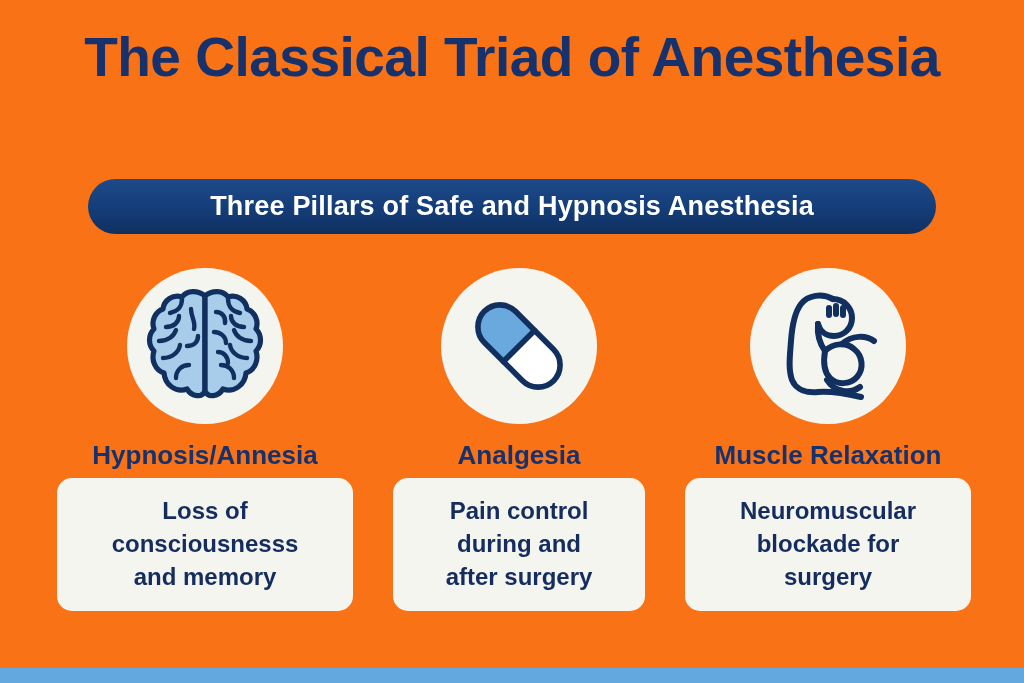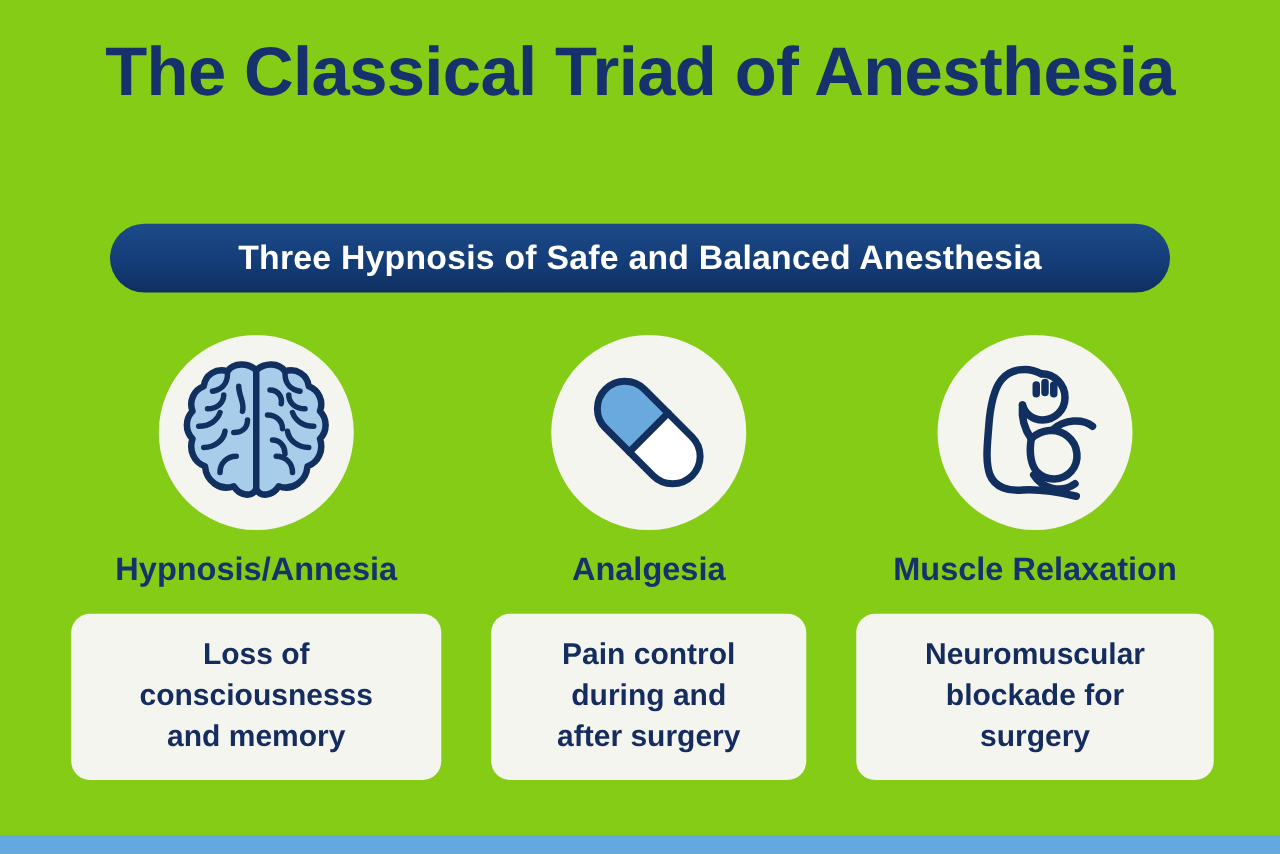--- a/index.html
+++ b/index.html
@@ -11,21 +11,21 @@
     height: 683px;
     overflow: hidden;
     font-family: "Liberation Sans", sans-serif;
     background: #63a8de;
   }
 
   #poster {
     position: relative;
     width: 1024px;
     height: 668px;
-    background: #84cc16;
+    background: #f97316;
     box-sizing: border-box;
   }
 
   
   .title-block {
     position: absolute;
     top: 26px;
     left: 0;
     width: 1024px;
     text-align: center;
@@ -97,21 +97,21 @@
     text-align: center;
     font-size: 26px;
     font-weight: bold;
     color: #16316b;
     line-height: 32px;
     font-family: "Liberation Sans", sans-serif;
     white-space: nowrap;
   }
 
   .desc-card {
-    margin-top: 20px;
+    margin-top: 7px;
     background: #f5f5f0;
     border-radius: 15px;
     padding: 16px 10px 18px 10px;
     box-sizing: border-box;
     min-height: 125px;
     display: flex;
     align-items: center;
     justify-content: center;
   }
   .desc-text {
@@ -127,21 +127,21 @@
 </head>
 <body>
 
 <div id="poster">
 
   <div class="title-block">
     <h1 class="title">The Classical Triad of Anesthesia</h1>
   </div>
 
   <div class="banner">
-    <span class="banner-text">Three Hypnosis of Safe and Balanced Anesthesia</span>
+    <span class="banner-text">Three Pillars of Safe and Hypnosis Anesthesia</span>
   </div>
 
   <div class="columns">
 
     <div class="col col-0">
       <div class="icon-circle">
         <span>
           <svg width="118" height="120" viewBox="0 0 118 120">
             <g fill="#a8cdeb" stroke="#12305f" stroke-width="5.2" stroke-linecap="round" stroke-linejoin="round">
               <path d="M59 10

